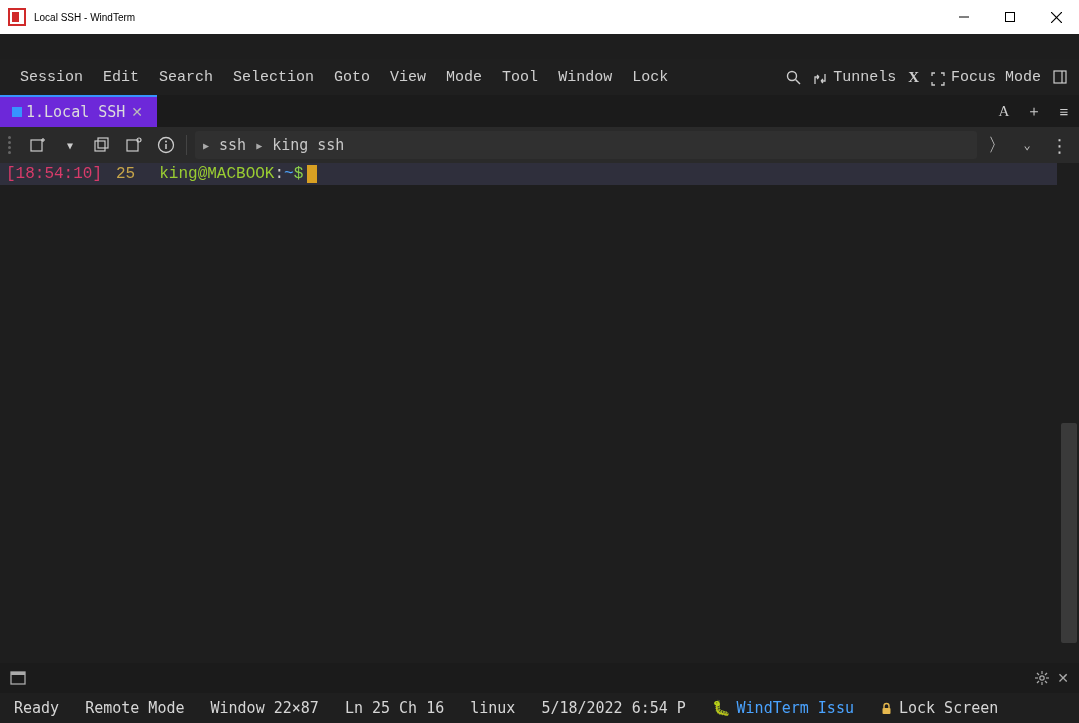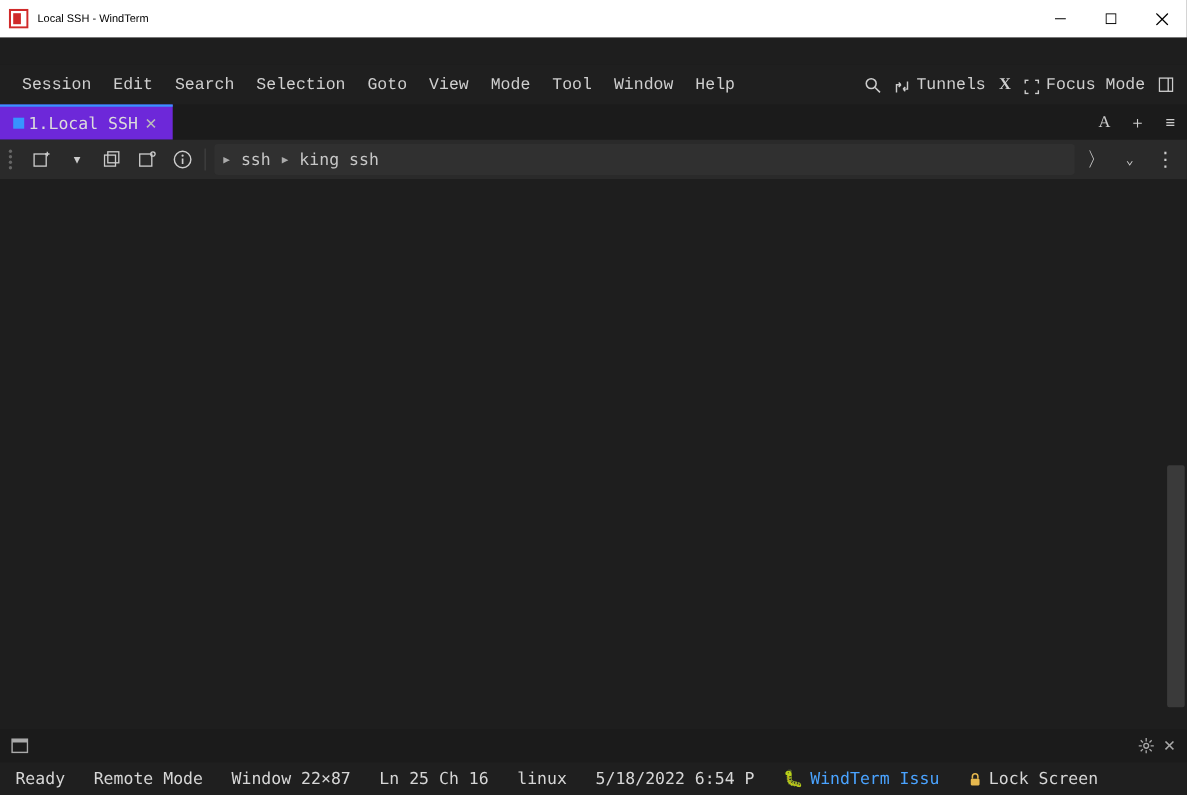--- a/index.html
+++ b/index.html
@@ -94,21 +94,21 @@
 <div class="menubar">
   <div class="mitem">Session</div>
   <div class="mitem">Edit</div>
   <div class="mitem">Search</div>
   <div class="mitem">Selection</div>
   <div class="mitem">Goto</div>
   <div class="mitem">View</div>
   <div class="mitem">Mode</div>
   <div class="mitem">Tool</div>
   <div class="mitem">Window</div>
-  <div class="mitem">Help</div>
+  <div class="mitem">Lock</div>
   <span class="mspacer"></span>
   <div class="rbtn">
       <svg width="15" height="15" viewBox="0 0 15 15">
         <circle cx="6" cy="6" r="4.5" fill="none" stroke="#ccc" stroke-width="1.4"></circle>
         <line x1="9.5" y1="9.5" x2="14" y2="14" stroke="#ccc" stroke-width="1.4"></line>
       </svg>
     </div>
   <div class="rlabel">
     <svg width="14" height="14" viewBox="0 0 14 14">
         <path d="M2 12 L2 5 L6 5 M6 5 L4 3 M6 5 L4 7 M12 2 L12 9 L8 9 M8 9 L10 7 M8 9 L10 11" fill="none" stroke="#ccc" stroke-width="1.3"></path>
@@ -184,20 +184,26 @@
     <span>king ssh</span>
   </div>
   <div class="pathend">
     <div class="pbtn" style="font-size:18px;">〉</div>
     <div class="pbtn" style="font-size:12px;">⌄</div>
   </div>
   <div class="pbtn" style="font-size:18px;letter-spacing:-1px;">⋮</div>
 </div>
 
 <div class="terminal">
+  <div class="termline">
+    <span class="ts">[18:54:10]</span>
+    <span class="lineno">25</span>
+    <span class="user"><span>king</span><span>@</span><span class="host">MACBOOK</span><span style="color:#ccc;">:</span><span class="pathc">~</span><span class="dollar">$</span></span>
+    <span class="cursor"></span>
+  </div>
   <div class="scrollbar"></div>
 </div>
 
 <div class="panelbar">
   <span>
       <svg width="16" height="16" viewBox="0 0 16 16">
         <rect x="1" y="2" width="14" height="12" fill="none" stroke="#aaa" stroke-width="1.3"></rect>
         <rect x="1" y="2" width="14" height="3" fill="#aaa"></rect>
       </svg>
     </span>

